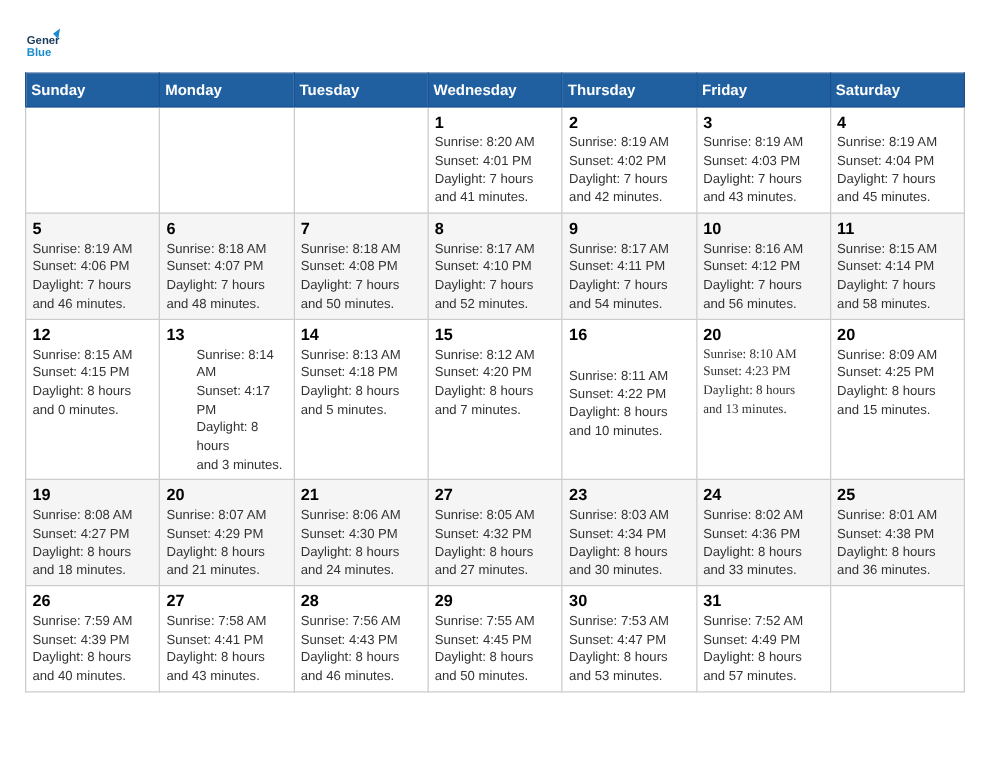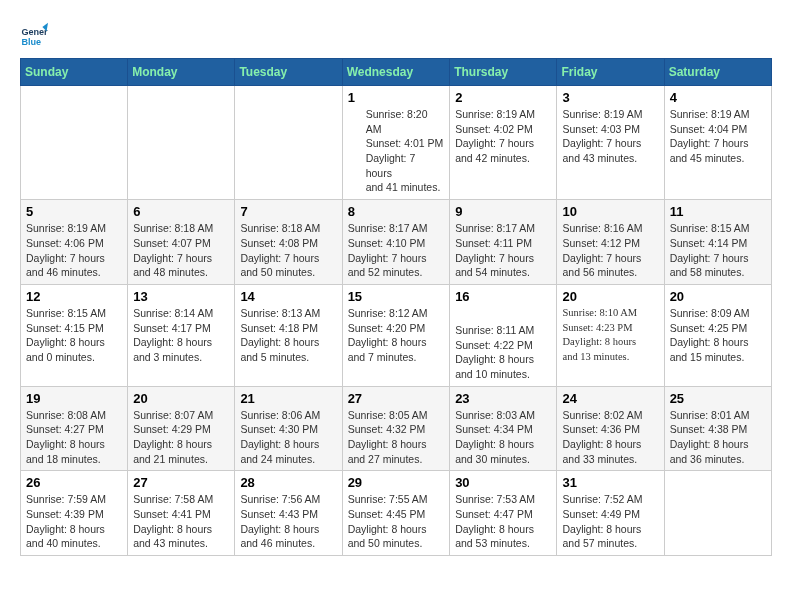--- a/index.html
+++ b/index.html
@@ -38,21 +38,21 @@
       color: #333;
       font-weight: 600;
     }
     table {
       width: 100%;
       border-collapse: collapse;
       font-size: 11px;
     }
     thead th {
       background-color: #2060a0;
-      color: #86efac;
+      color: #ffffff;
       padding: 6px 4px;
       text-align: left;
       font-size: 12px;
       font-weight: bold;
       border: 1px solid #1a5090;
     }
     tbody td {
       border: 1px solid #ccc;
       vertical-align: top;
       padding: 4px 5px;
@@ -112,21 +112,21 @@
         <th>Saturday</th>
       </tr>
   </thead>
   <tbody id="calendar-body">
   <tr>
         <td class="empty-cell"></td>
         <td class="empty-cell"></td>
         <td class="empty-cell"></td>
         <td>
           <span class="day-num">1</span>
-          <div class="day-info" style="white-space: pre-line; margin-left: 18px;">Sunrise: 8:20 AM
+          <div class="day-info" style="white-space: pre-line;">Sunrise: 8:20 AM
 Sunset: 4:01 PM
 Daylight: 7 hours
 and 41 minutes.</div>
         </td>
         <td>
           <span class="day-num">2</span>
           <div class="day-info" style="white-space: pre-line;">Sunrise: 8:19 AM
 Sunset: 4:02 PM
 Daylight: 7 hours
 and 42 minutes.</div>
@@ -200,21 +200,21 @@
       <tr>
         <td>
           <span class="day-num">12</span>
           <div class="day-info" style="white-space: pre-line;">Sunrise: 8:15 AM
 Sunset: 4:15 PM
 Daylight: 8 hours
 and 0 minutes.</div>
         </td>
         <td>
           <span class="day-num">13</span>
-          <div class="day-info" style="white-space: pre-line;">Sunrise: 8:14 AM
+          <div class="day-info" style="white-space: pre-line; margin-left: 24px;">Sunrise: 8:14 AM
 Sunset: 4:17 PM
 Daylight: 8 hours
 and 3 minutes.</div>
         </td>
         <td>
           <span class="day-num">14</span>
           <div class="day-info" style="white-space: pre-line;">Sunrise: 8:13 AM
 Sunset: 4:18 PM
 Daylight: 8 hours
 and 5 minutes.</div>

